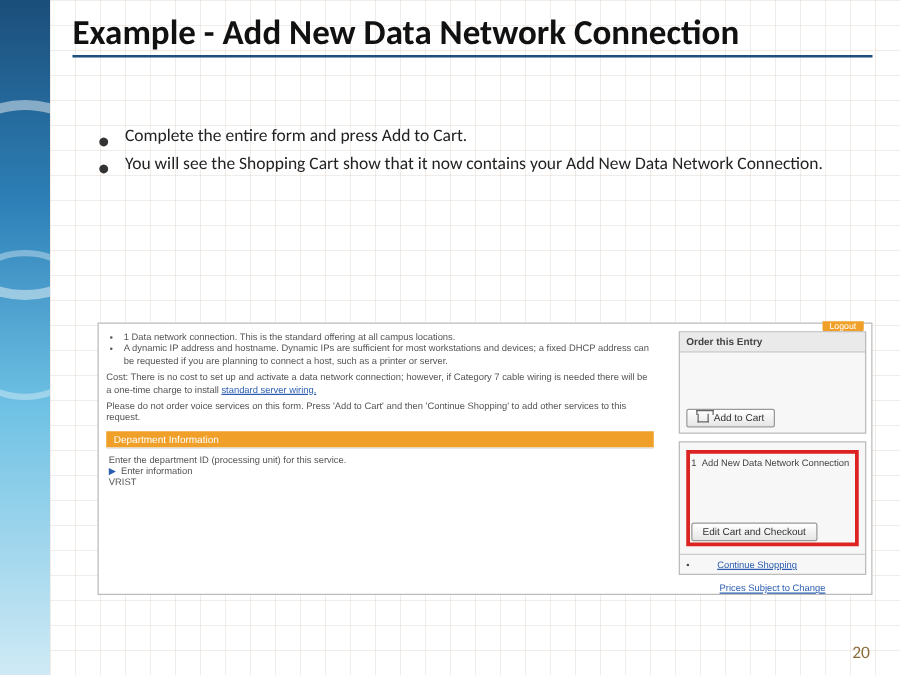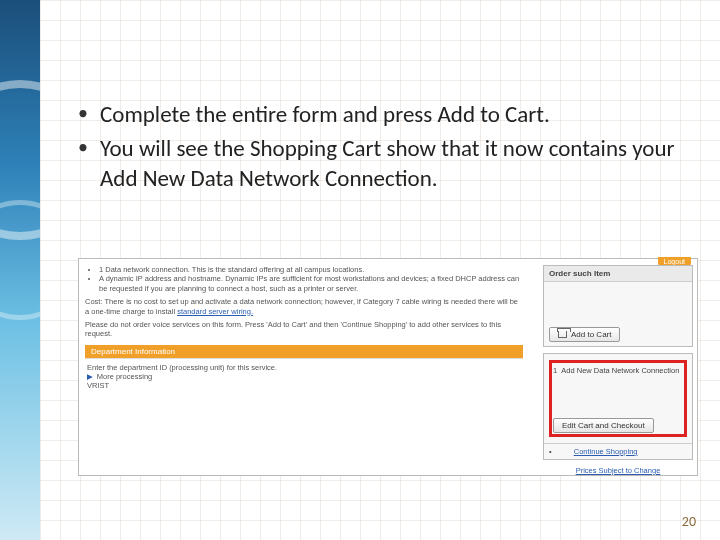--- a/index.html
+++ b/index.html
@@ -14,21 +14,21 @@
   .left-band {
     position: absolute; left: 0; top: 0; width: 40px; height: 540px;
     background: linear-gradient(180deg, #1b4e7a 0%, #2d80b7 30%, #6ec1e4 60%, #cfeaf5 100%);
     overflow: hidden;
   }
   .arc1 { position:absolute; left:-60px; top:80px; width:160px; height:160px; border:8px solid rgba(255,255,255,0.45); border-radius:50%; }
   .arc2 { position:absolute; left:-40px; top:200px; width:120px; height:120px; border:5px solid rgba(255,255,255,0.35); border-radius:50%; }
   .title-area { position:absolute; left:58px; top:10px; right:20px; }
   .title-underline { border-bottom: 2px solid #1c4f7c; width:640px; margin-top:2px; }
   h1 { font-size: 28px; font-weight: 700; color:#111; line-height:1.15; }
-  .bullets { position:absolute; left:78px; top:100px; right:40px; font-size:23px; color:#222; }
+  .bullets { position:absolute; left:78px; top:100px; right:40px; font-size:14px; color:#222; }
   .bullets li { list-style: none; position: relative; padding-left:22px; margin-bottom:4px; line-height:1.3; }
   .bullets li::before { content:"•"; position:absolute; left:0; top:0; color:#333; font-size:20px; }
   .screenshot {
     position:absolute; left:78px; top:258px; width:620px; height:218px;
     border:1px solid #bbb; background:#fff; font-family: Arial, sans-serif; font-size:8px; color:#444;
   }
   .ss-left { position:absolute; left:0; top:0; width:450px; height:170px; padding:4px 6px; }
   .ss-left ul { margin:2px 0 4px 14px; }
   .ss-left ul li { font-size:7.5px; color:#555; line-height:1.25; }
   .ss-p { font-size:7.5px; color:#555; margin:4px 0; line-height:1.25; }
@@ -53,20 +53,24 @@
 </style>
 </head>
 <body>
 
 <div class="slide">
   <div class="left-band">
     <div class="arc1"></div>
     <div class="arc2"></div>
   </div>
 
+  <div class="title-area">
+    <h1>Example - Add New Data Network Connection</h1>
+    <div class="title-underline"></div>
+  </div>
 
   <ul class="bullets">
     <li>Complete the entire form and press Add to Cart.</li>
     <li>You will see the Shopping Cart show that it now contains your Add New Data Network Connection.</li>
   </ul>
 
   <div class="screenshot">
     <div class="top-logout">Logout</div>
 
     <div class="ss-left">
@@ -74,28 +78,28 @@
         <li>1 Data network connection. This is the standard offering at all campus locations.</li>
         <li>A dynamic IP address and hostname. Dynamic IPs are sufficient for most workstations and devices; a fixed DHCP address can be requested if you are planning to connect a host, such as a printer or server.</li>
       </ul>
       <p class="ss-p">
         <span>Cost: There is no cost to set up and activate a data network connection; however, if Category 7 cable wiring is needed there will be a one-time charge to install </span><span class="ss-link">standard server wiring.</span>
       </p>
       <p class="ss-p">Please do not order voice services on this form. Press 'Add to Cart' and then 'Continue Shopping' to add other services to this request.</p>
       <div class="dept-bar">Department Information</div>
       <div class="dept-body">
         <div>Enter the department ID (processing unit) for this service.</div>
-        <div><span class="arrow-right">▶</span><span>More processing</span></div>
+        <div><span class="arrow-right">▶</span><span>Enter information</span></div>
         <div>VRIST</div>
       </div>
     </div>
 
     <div class="ss-right">
       <div class="panel">
-        <div class="panel-hd">Order such Item</div>
+        <div class="panel-hd">Order this Entry</div>
         <div class="panel-bd">
           <span class="btn"><span class="cart-icon"></span><span>Add to Cart</span></span>
         </div>
       </div>
 
       <div class="panel">
         <div class="panel-bd">
           <div class="red-box">
             <div class="cart-line">
               <span>1</span>

